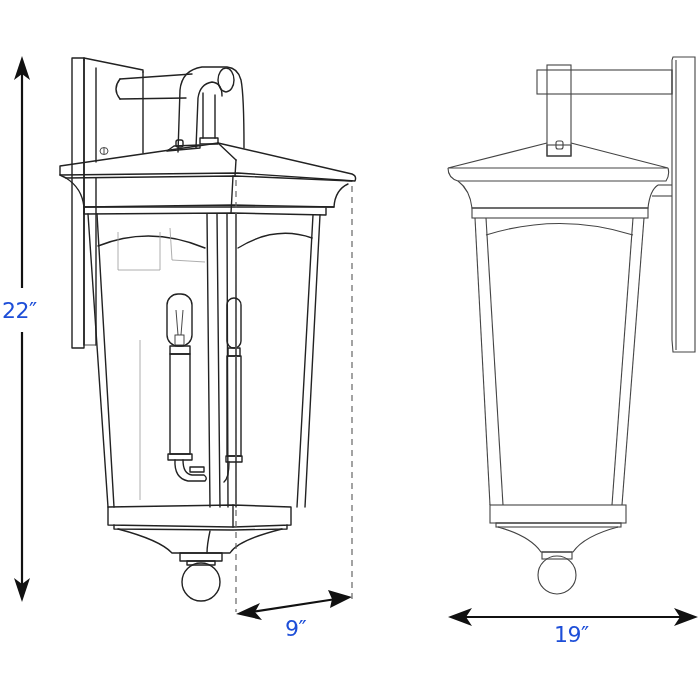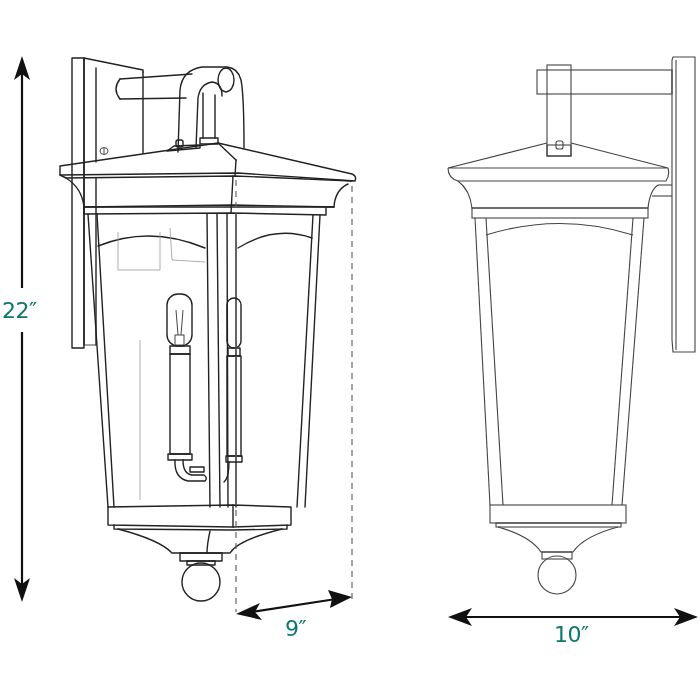--- a/index.html
+++ b/index.html
@@ -5,21 +5,21 @@
     html, body { margin: 0; padding: 0; background: #ffffff; }
     body { width: 700px; height: 700px; position: relative; overflow: hidden; font-family: "DejaVu Sans", sans-serif; }
     svg { position: absolute; left: 0; top: 0; }
     .ln { fill: none; stroke: #222; stroke-width: 1.4; stroke-linejoin: round; stroke-linecap: round; }
     .thin { fill: none; stroke: #333; stroke-width: 0.9; }
     .ghost { fill: none; stroke: #999; stroke-width: 0.8; }
     .side { fill: none; stroke: #444; stroke-width: 1.1; }
     .dash { fill: none; stroke: #666; stroke-width: 1.2; stroke-dasharray: 6 5; }
     .dim { fill: none; stroke: #111; stroke-width: 2.2; }
     .arrow { fill: #111; }
-    .label { position: absolute; font-size: 22px; color: #0f766e; font-family: "DejaVu Sans", sans-serif; letter-spacing: -0.5px; }
+    .label { position: absolute; font-size: 22px; color: #1d4ed8; font-family: "DejaVu Sans", sans-serif; letter-spacing: -0.5px; }
   </style>
 </head>
 <body>
 
 <svg width="700" height="700" viewBox="0 0 700 700">
 
   <g>
     <line class="dim" x1="22" y1="70" x2="22" y2="288"></line>
     <line class="dim" x1="22" y1="332" x2="22" y2="588"></line>
     <polygon class="arrow" points="22,56 14,80 22,74 30,80"></polygon>
@@ -162,13 +162,13 @@
 
   <g>
     <line class="dim" x1="462" y1="617" x2="684" y2="617"></line>
     <polygon class="arrow" points="448,617 472,608 466,617 472,626"></polygon>
     <polygon class="arrow" points="698,617 674,608 680,617 674,626"></polygon>
   </g>
 </svg>
 
 <div class="label" style="left:2px; top:298px;">22″</div>
 <div class="label" style="left:285px; top:616px;">9″</div>
-<div class="label" style="left:554px; top:622px;">10″</div>
+<div class="label" style="left:554px; top:622px;">19″</div>
 
 </body></html>

